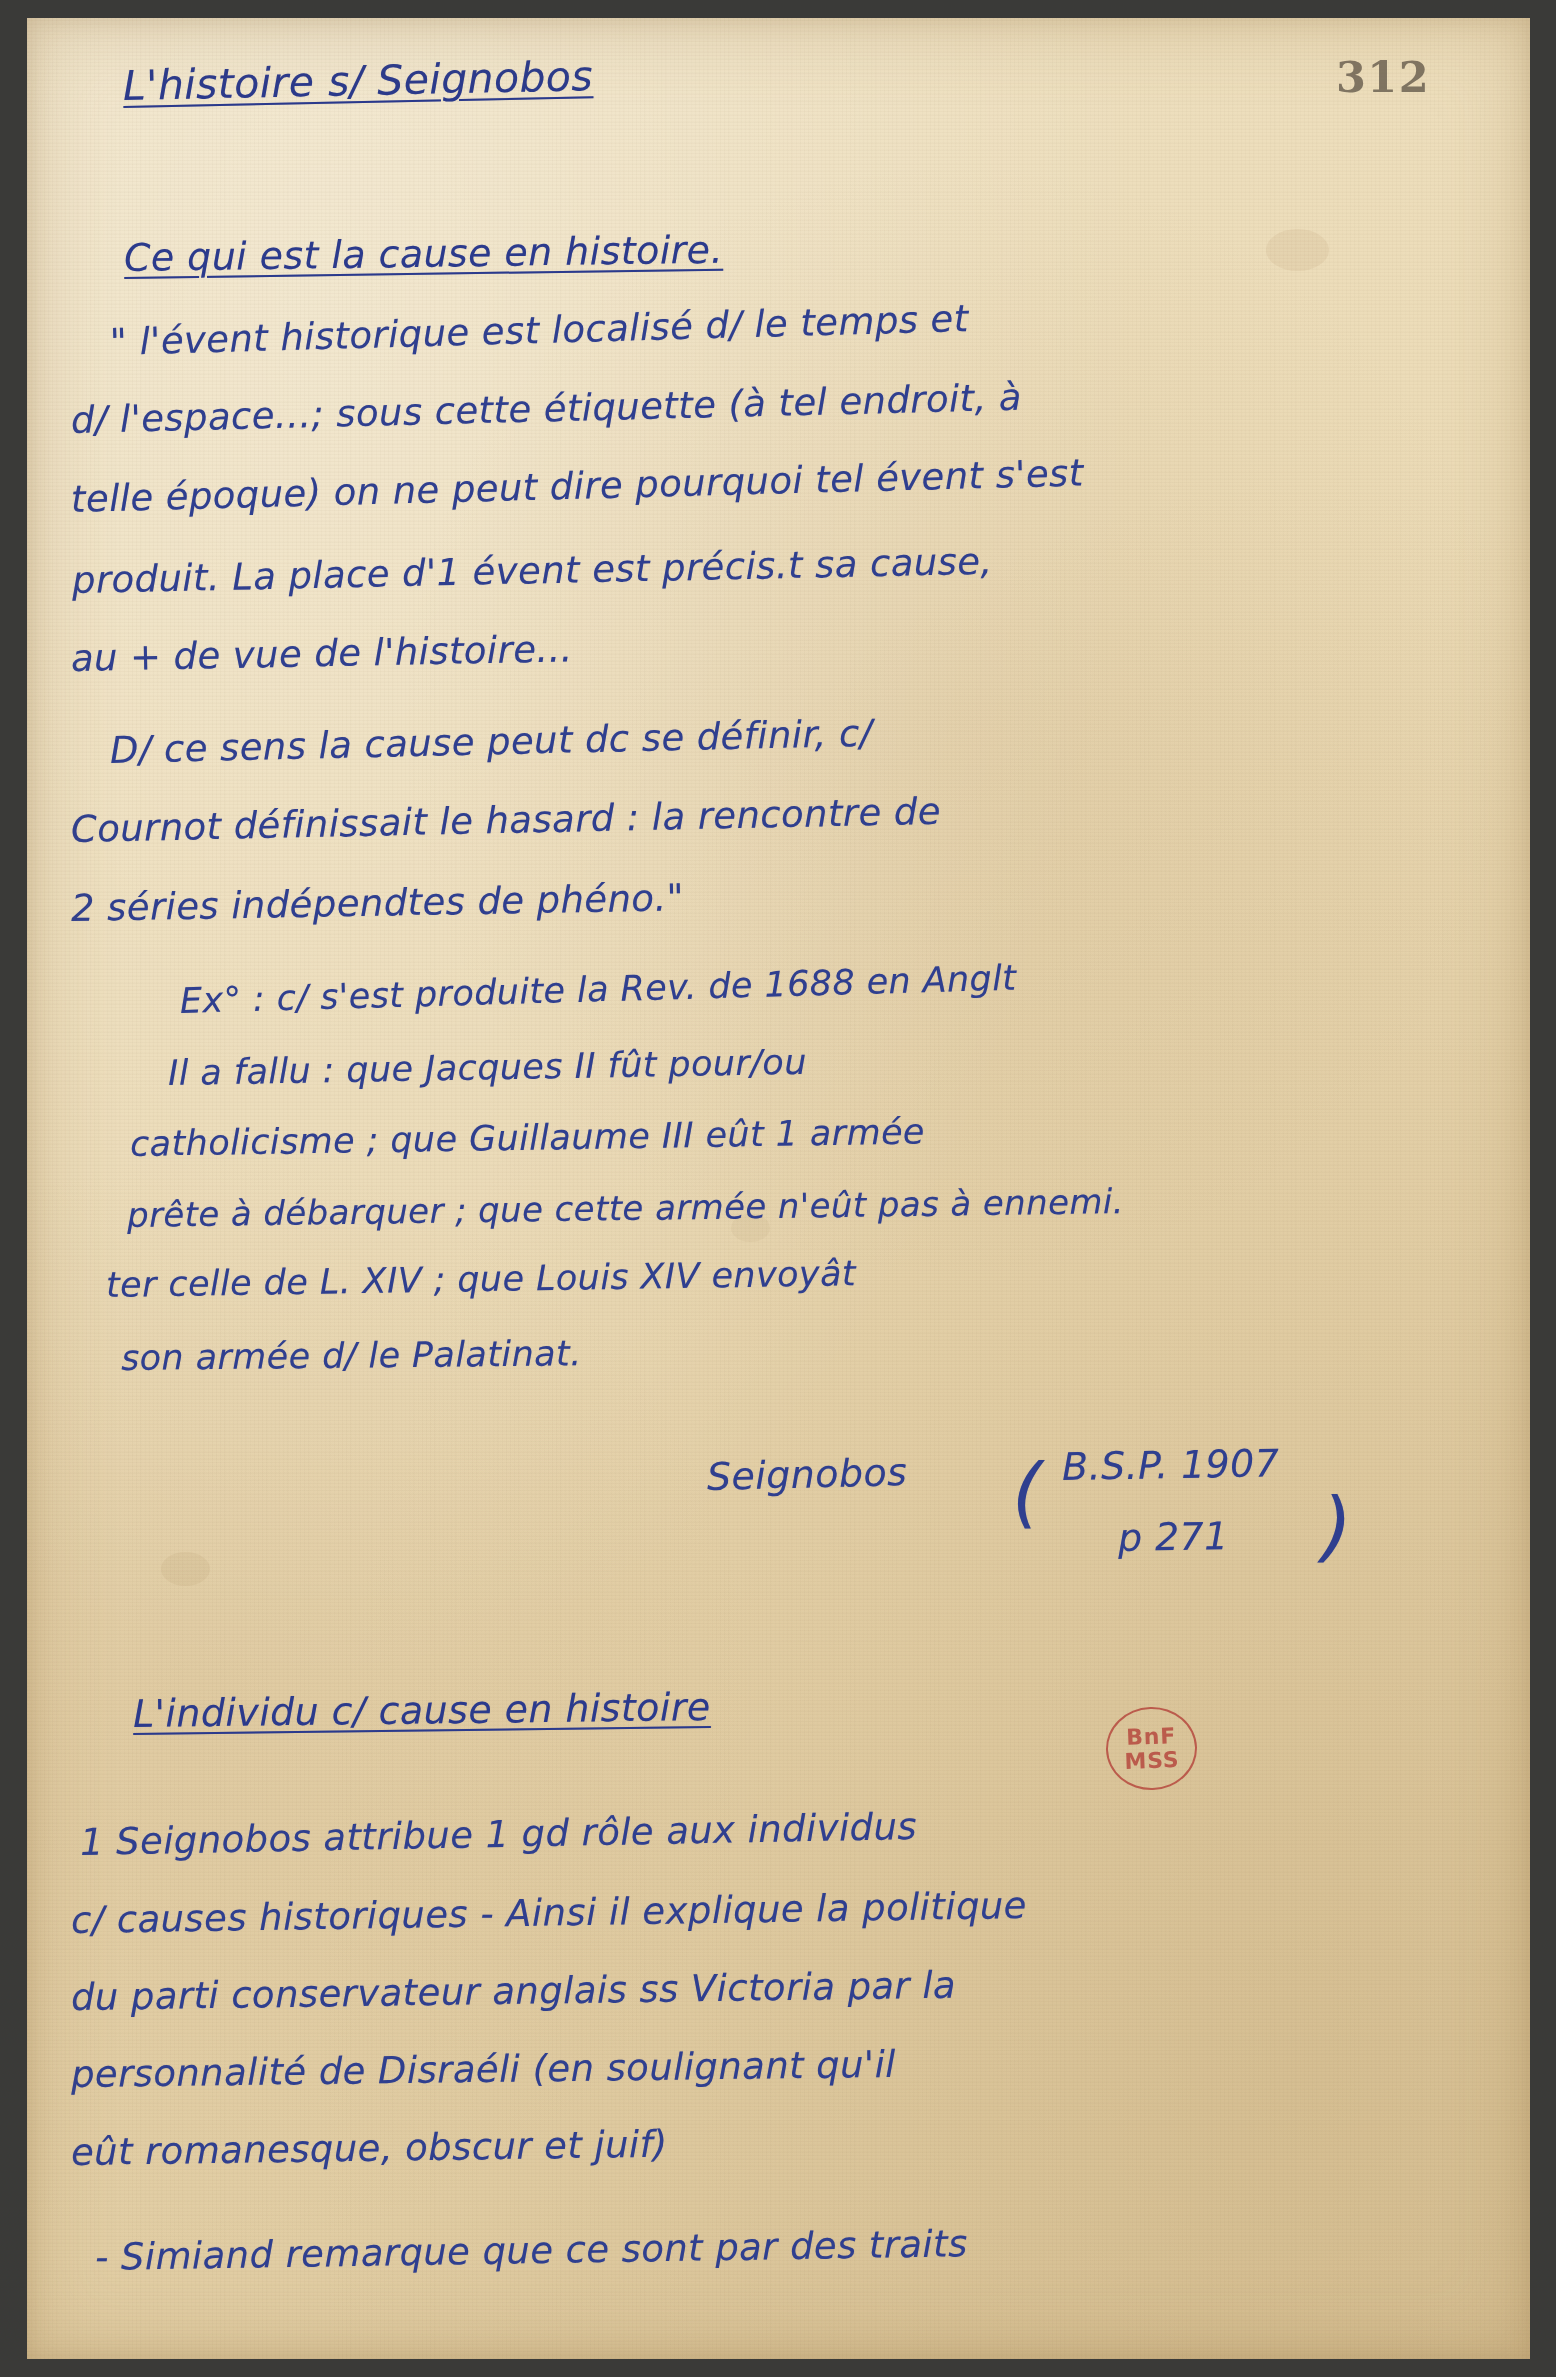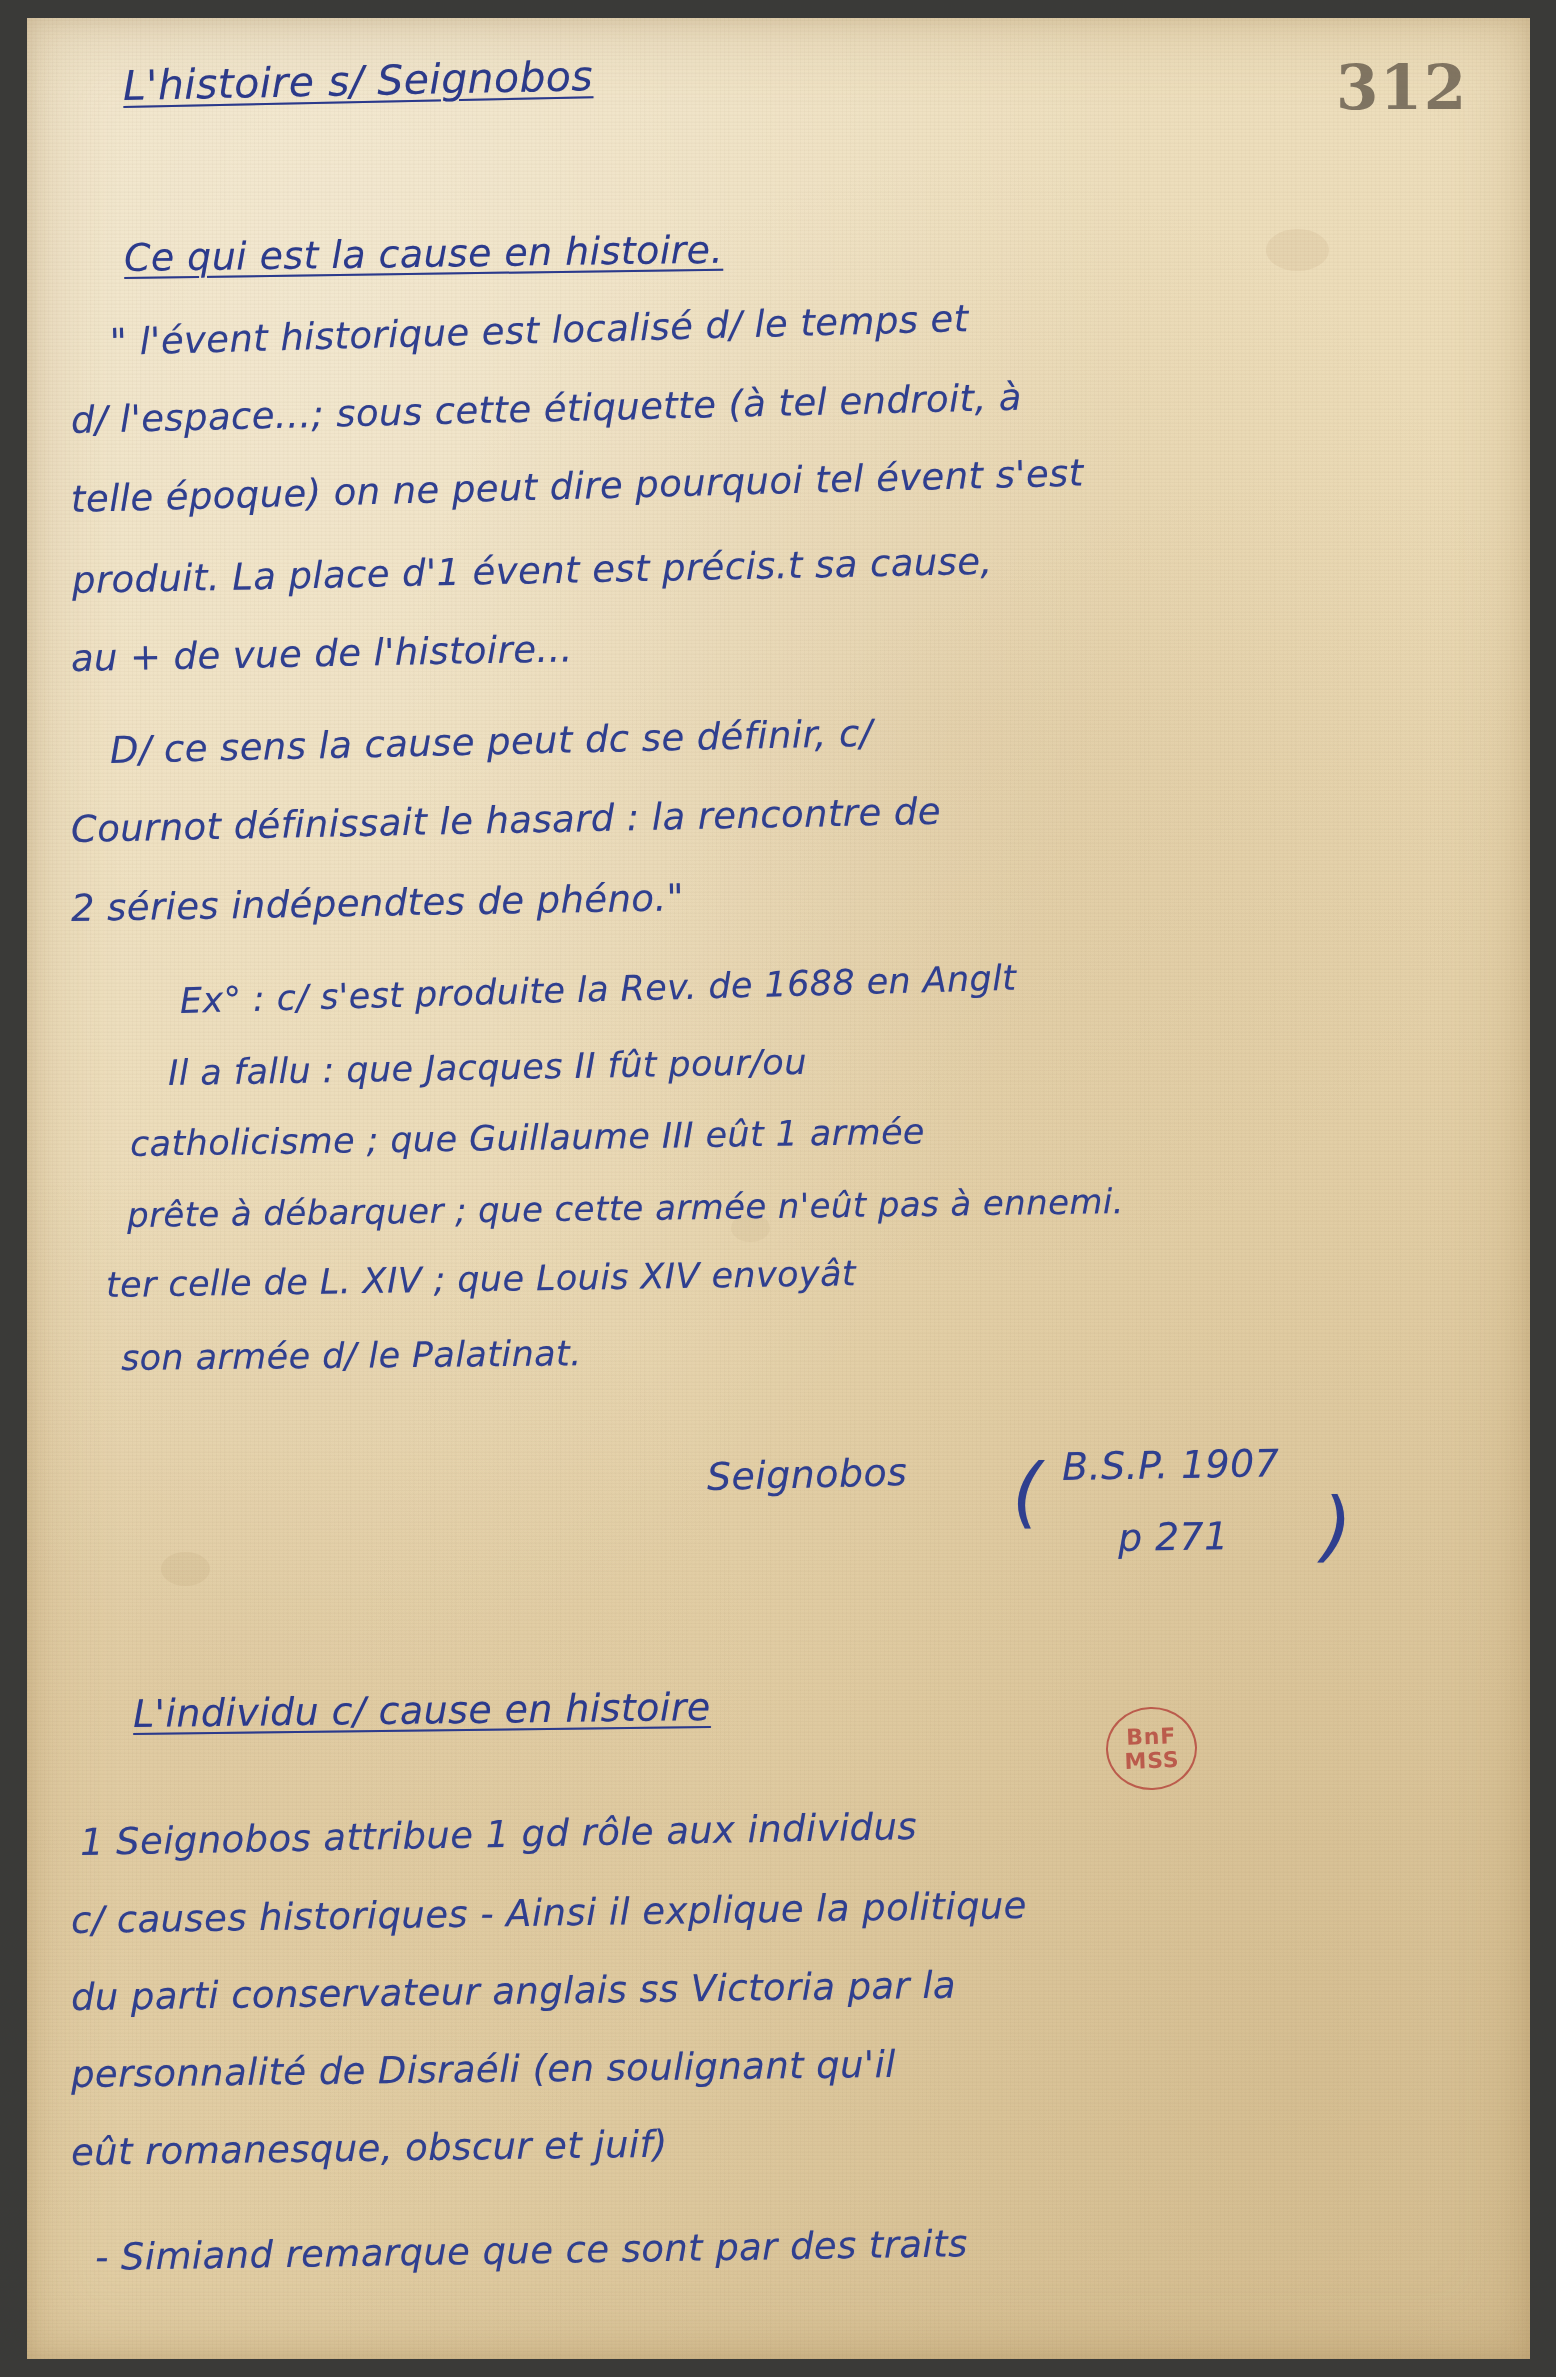--- a/index.html
+++ b/index.html
@@ -116,21 +116,21 @@
 
 <div id="page">
   <div id="paper">
 
     <div id="grain"></div>
 
     <div class="blot" style="left:1239px;top:211px;width:63px;height:42px;opacity:.5;"></div>
     <div class="blot" style="left:134px;top:1534px;width:49px;height:34px;opacity:.45;"></div>
     <div class="blot" style="left:704px;top:1196px;width:39px;height:28px;opacity:.35;"></div>
 
-    <div class="folio" style="left:1309px; top:34px; font-size:61px;">312</div>
+    <div class="folio" style="left:1309px; top:34px; font-size:43px;">312</div>
 
     <div class="hw u ink-strong" style="left:96px; top:44px; font-size:41px; transform: rotate(-1.2deg);">L'histoire s/ Seignobos</div>
 
     <div class="hw u ink-strong" style="left:97px; top:218px; font-size:38px; transform: rotate(-0.8deg);">Ce qui est la cause en histoire.</div>
 
     <div class="hw" style="left:83px; top:303px; font-size:37px; transform: rotate(-1.6deg);">" l'évent historique est localisé d/ le temps et</div>
     <div class="hw" style="left:44px; top:381px; font-size:37px; transform: rotate(-1.4deg);">d/ l'espace...; sous cette étiquette (à tel endroit, à</div>
     <div class="hw" style="left:44px; top:460px; font-size:37px; transform: rotate(-1.5deg);">telle époque) on ne peut dire pourquoi tel évent s'est</div>
     <div class="hw" style="left:45px; top:541px; font-size:37px; transform: rotate(-1.2deg);">produit.  La place d'1 évent est précis.t sa cause,</div>
     <div class="hw" style="left:44px; top:619px; font-size:37px; transform: rotate(-1.1deg);">au + de vue de l'histoire...</div>

